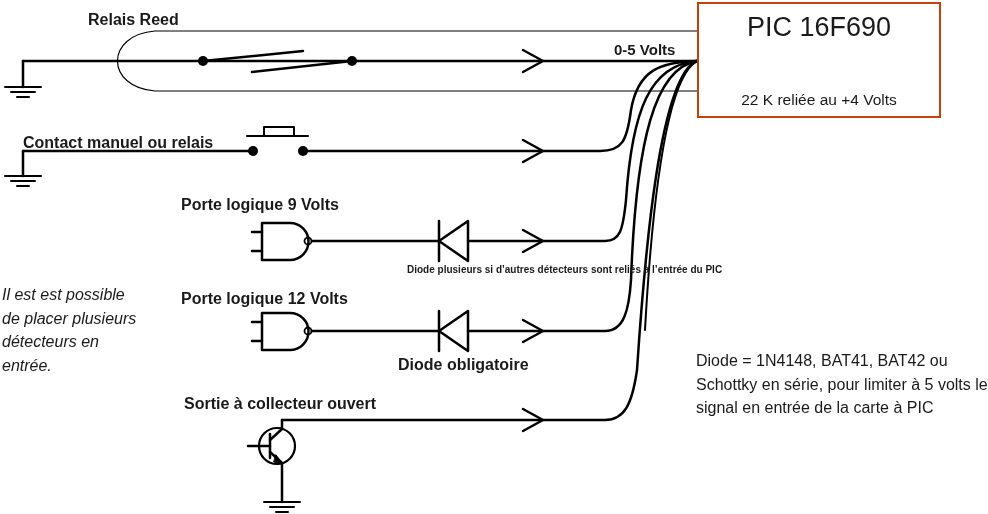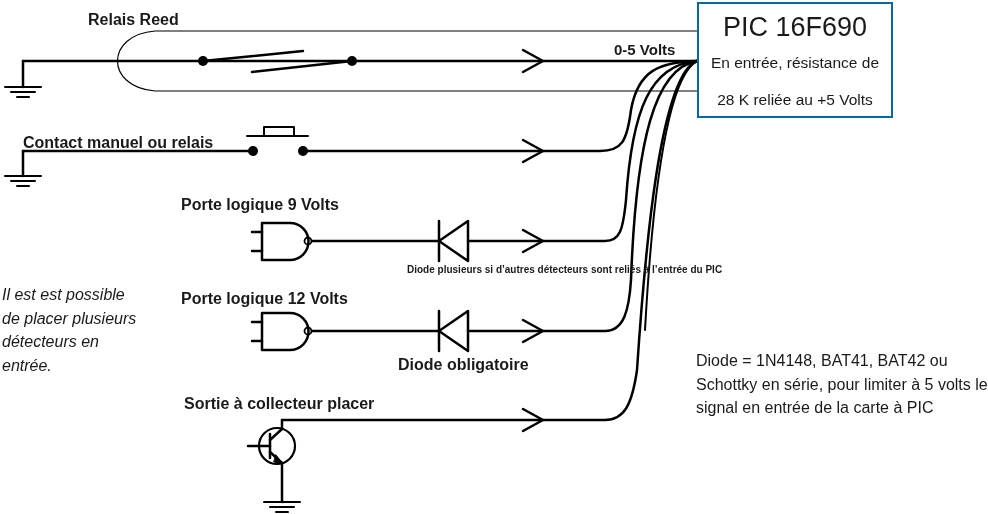--- a/index.html
+++ b/index.html
@@ -2,21 +2,21 @@
 <html><head>
   <meta charset="utf-8">
   <style>
     html, body { margin: 0; padding: 0; background: #ffffff; }
     body { width: 988px; height: 514px; position: relative; overflow: hidden; font-family: "Liberation Sans", sans-serif; color: #1a1a1a; }
     svg.diagram { position: absolute; left: 0; top: 0; }
     .lbl { position: absolute; white-space: nowrap; font-family: "Liberation Sans", sans-serif; color: #1a1a1a; font-weight: bold; }
     .f16 { font-size: 16px; }
     .f15 { font-size: 15px; }
     .f10 { font-size: 10px; }
-    .pic-box { position: absolute; left: 697px; top: 2px; width: 196px; height: 116px; border: 2px solid #0369a1; box-sizing: border-box; background: #fff; }
+    .pic-box { position: absolute; left: 697px; top: 2px; width: 244px; height: 116px; border: 2px solid #c2410c; box-sizing: border-box; background: #fff; }
     .pic-title { position: absolute; left: 0; width: 100%; top: 8px; text-align: center; font-size: 27px; }
     .pic-line { position: absolute; left: 0; width: 100%; text-align: center; font-size: 15.5px; }
     .note-left { position: absolute; left: 2px; top: 283px; width: 140px; font-size: 16px; line-height: 23.5px; white-space: normal; font-style: italic; }
     .note-right { position: absolute; left: 696px; top: 349px; width: 300px; font-size: 16px; line-height: 23.5px; white-space: normal; }
   </style>
 </head>
 <body>
 
 <svg class="diagram" width="988" height="514" viewBox="0 0 988 514">
   <g fill="none" stroke="#000" stroke-width="2.5" stroke-linecap="round" stroke-linejoin="round">
@@ -98,27 +98,26 @@
     </g>
     <path d="M282,420 L605,420 C624,420 632,405 637,370 C645,250 660,75 697,61"></path>
     <polyline points="523,409 543,420 523,431"></polyline>
 
     <path stroke-width="2" d="M645,330 C650,240 662,80 697,61"></path>
   </g>
 </svg>
 
 <div class="pic-box">
   <div class="pic-title">PIC 16F690</div>
-  <div class="pic-line" style="top:50px;">En entrée, résistance de</div>
-  <div class="pic-line" style="top:87px;">28 K reliée au +5 Volts</div>
+  <div class="pic-line" style="top:87px;">22 K reliée au +4 Volts</div>
 </div>
 
 <div class="lbl f15" style="left:614px; top:41px;">0-5 Volts</div>
 <div class="lbl f16" style="left:88px; top:11px;">Relais Reed</div>
 <div class="lbl f16" style="left:23px; top:134px;">Contact manuel ou relais</div>
 <div class="lbl f16" style="left:181px; top:196px;">Porte logique 9 Volts</div>
 <div class="lbl f10" style="left:407px; top:264px;">Diode plusieurs si d’autres détecteurs sont reliés à l’entrée du PIC</div>
 <div class="lbl f16" style="left:181px; top:290px;">Porte logique 12 Volts</div>
 <div class="lbl f16" style="left:398px; top:356px;">Diode obligatoire</div>
-<div class="lbl f16" style="left:184px; top:395px;">Sortie à collecteur placer</div>
+<div class="lbl f16" style="left:184px; top:395px;">Sortie à collecteur ouvert</div>
 
 <div class="note-left">Il est est possible de placer plusieurs détecteurs en entrée.</div>
 <div class="note-right">Diode = 1N4148, BAT41, BAT42 ou Schottky en série, pour limiter à 5 volts le signal en entrée de la carte à PIC</div>
 
 </body></html>

